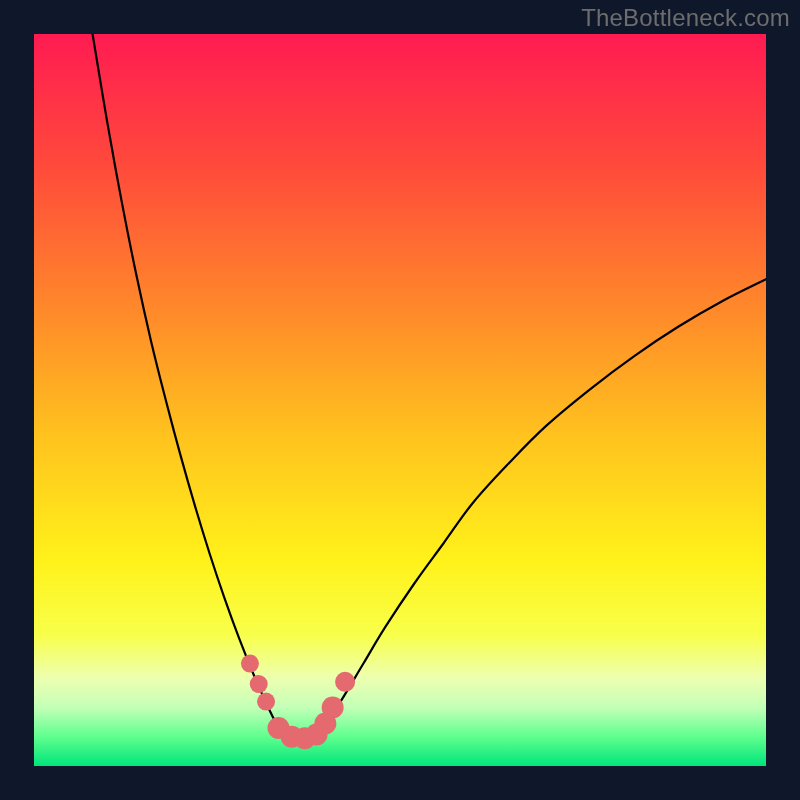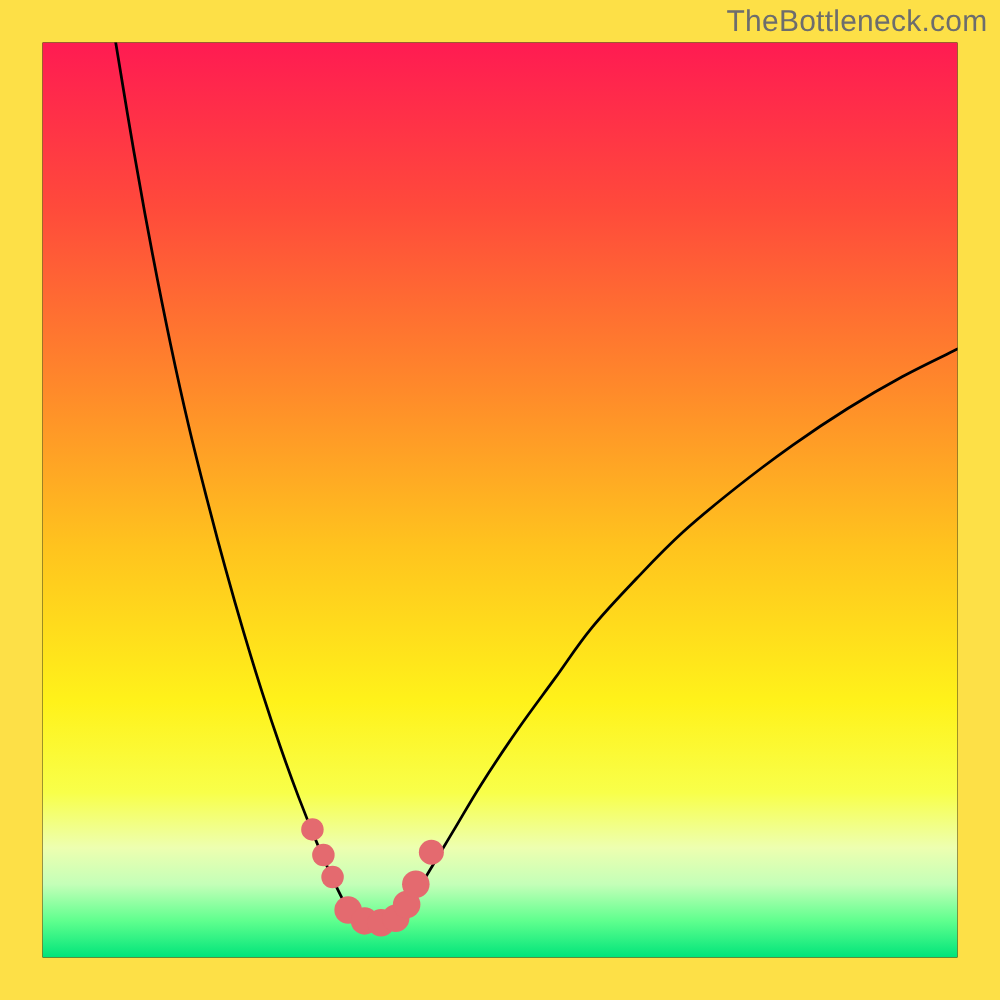--- a/index.html
+++ b/index.html
@@ -6,21 +6,21 @@
     margin: 0;
     padding: 0;
     width: 800px;
     height: 800px;
     overflow: hidden;
     font-family: Arial, Helvetica, sans-serif;
   }
   .frame {
     width: 800px;
     height: 800px;
-    background: #fde047;
+    background: #0f172a;
     position: relative;
   }
   .watermark {
     position: absolute;
     top: 4px;
     right: 10px;
     color: #6d6d6d;
     font-size: 24px;
     font-weight: 500;
     letter-spacing: 0.2px;

